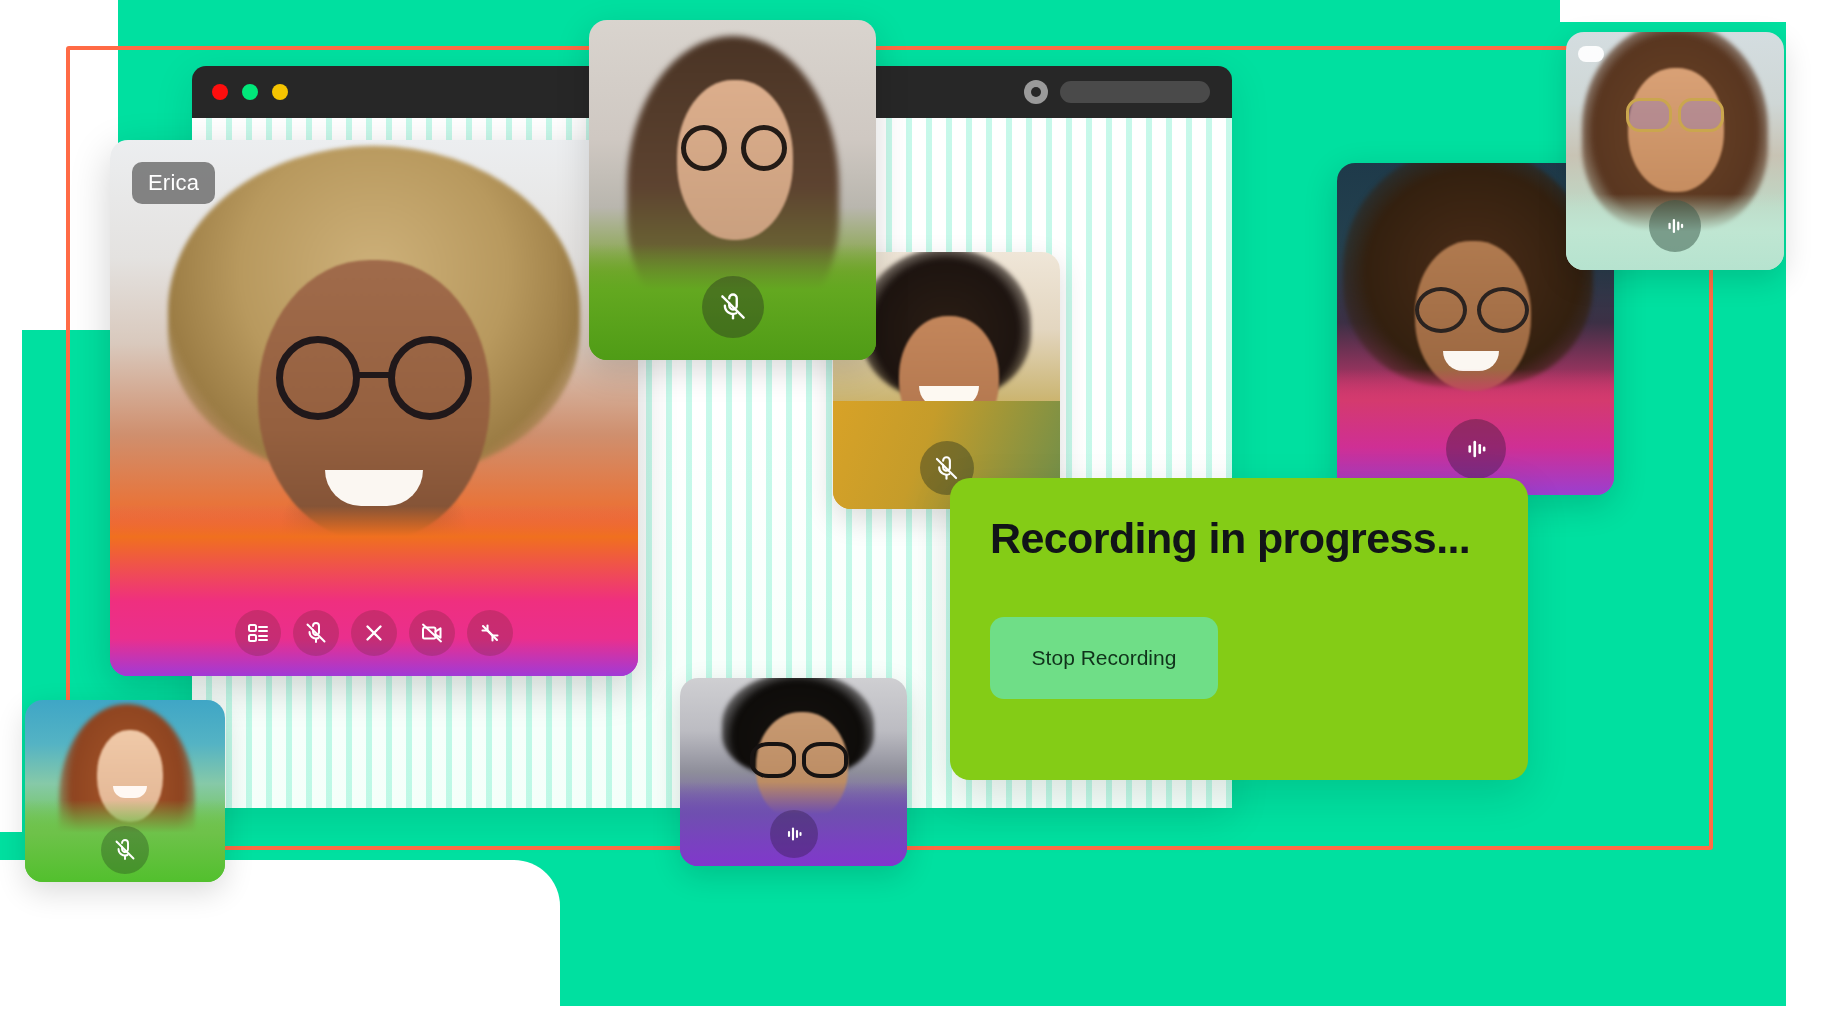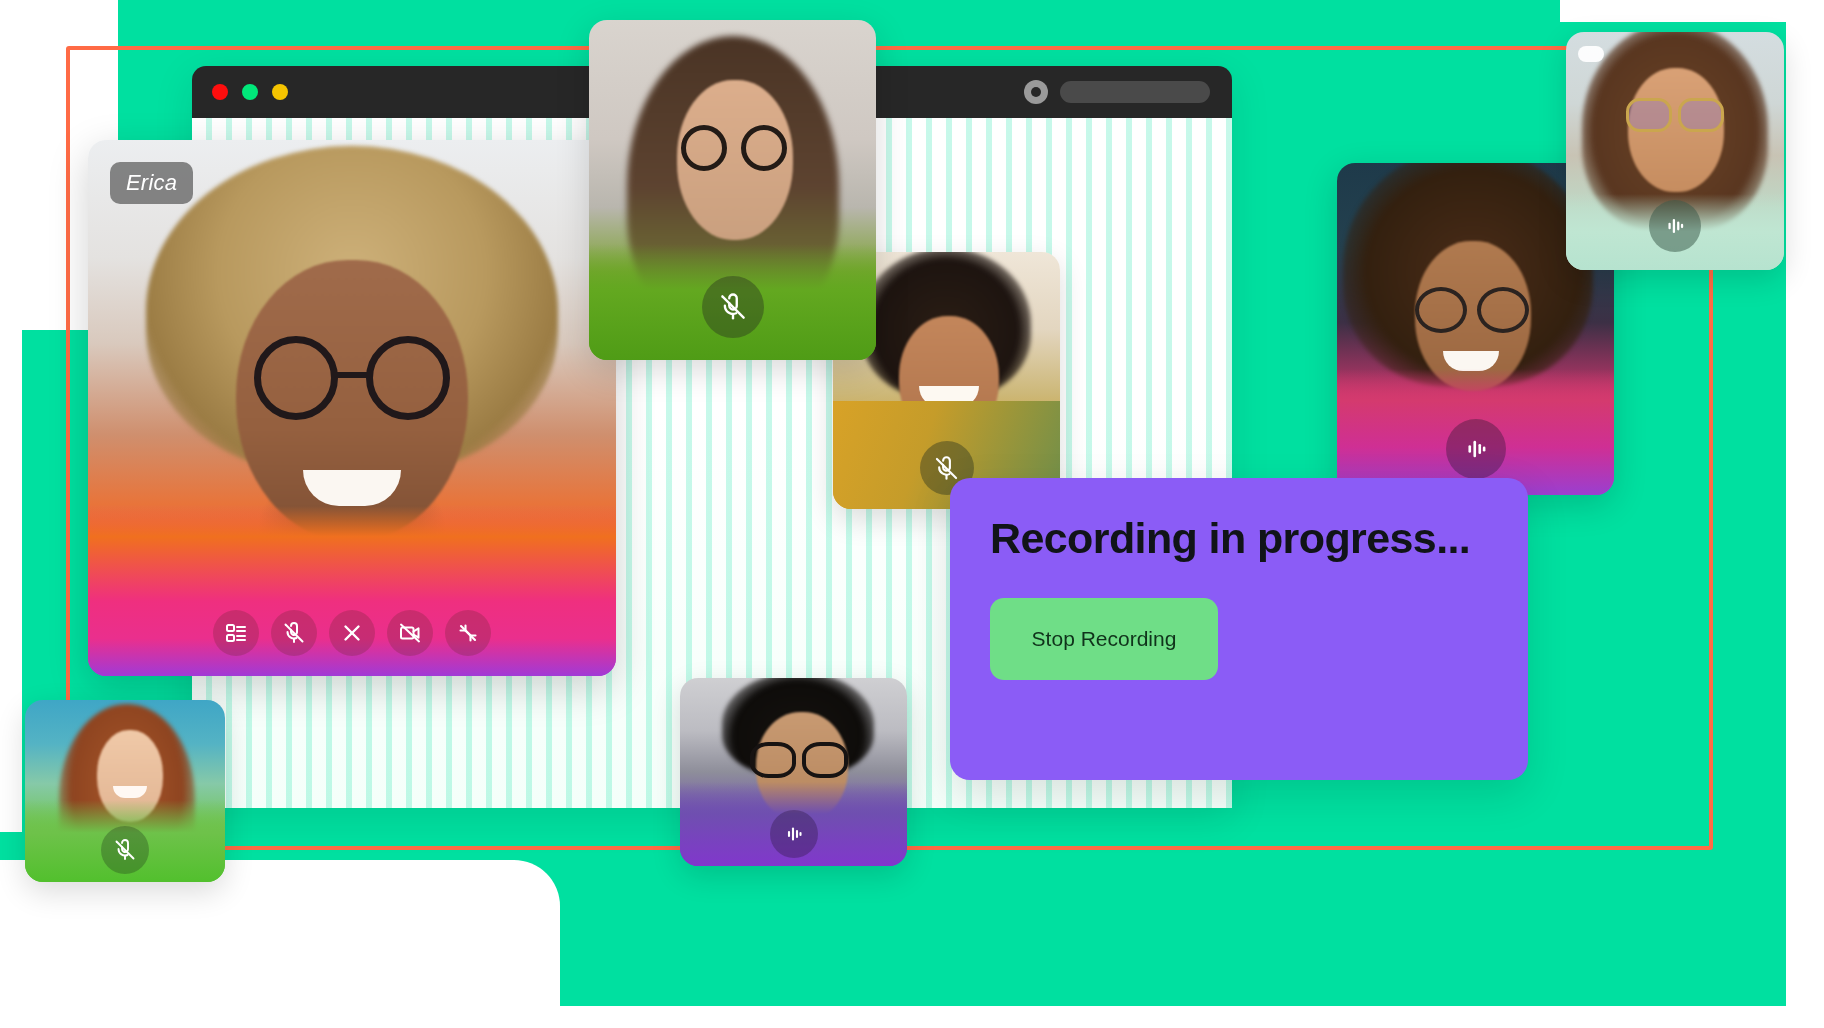--- a/index.html
+++ b/index.html
@@ -99,55 +99,54 @@
   .status-bubble svg{ display:block; }
 
   
   .pin-badge{
     position:absolute; left:12px; top:14px; width:26px; height:16px;
     border-radius:9px; background:rgba(255,255,255,.92); z-index:4;
   }
 
   
   #tile-erica{
-    left:88px; top:140px; width:528px; height:536px;
+    left:110px; top:140px; width:528px; height:536px;
     border-radius:18px;
     box-shadow:0 12px 40px rgba(0,0,0,.18);
-    font-style:italic;
   }
 
   .ctrl-bar{
     position:absolute; left:50%; transform:translateX(-50%);
     bottom:20px; display:flex; gap:12px; z-index:6;
   }
   .ctrl-btn{
     width:46px;height:46px;border-radius:50%;
     background:rgba(120,40,60,.30);
     display:flex;align-items:center;justify-content:center;
     cursor:pointer;
   }
   .ctrl-btn svg{ display:block; }
 
   
   #rec-panel{
     position:absolute; left:950px; top:478px; width:578px; height:302px;
-    background:#8b5cf6; border-radius:20px; z-index:20;
+    background:#84cc16; border-radius:20px; z-index:20;
     padding:36px 40px 0 40px;
     box-shadow:0 14px 44px rgba(0,0,0,.12);
   }
   #rec-panel .rec-title{
     font-size:43px; font-weight:bold; color:#111418; letter-spacing:-0.6px;
     line-height:1.16; white-space:nowrap;
   }
   #rec-panel .rec-time{
     font-size:43px; font-weight:bold; color:#111418; letter-spacing:-0.6px;
     line-height:1.16; margin-top:2px;
   }
   #stop-btn{
-    margin-top:34px;
+    margin-top:53px;
     width:228px;height:82px;border-radius:14px;
     background:#6FDE87; border:none;
     color:#10331b; font-size:21px; font-family:"Liberation Sans", sans-serif;
     cursor:pointer;
   }
 
   
   .ph{ position:absolute; inset:0; }
 </style>
 </head>

